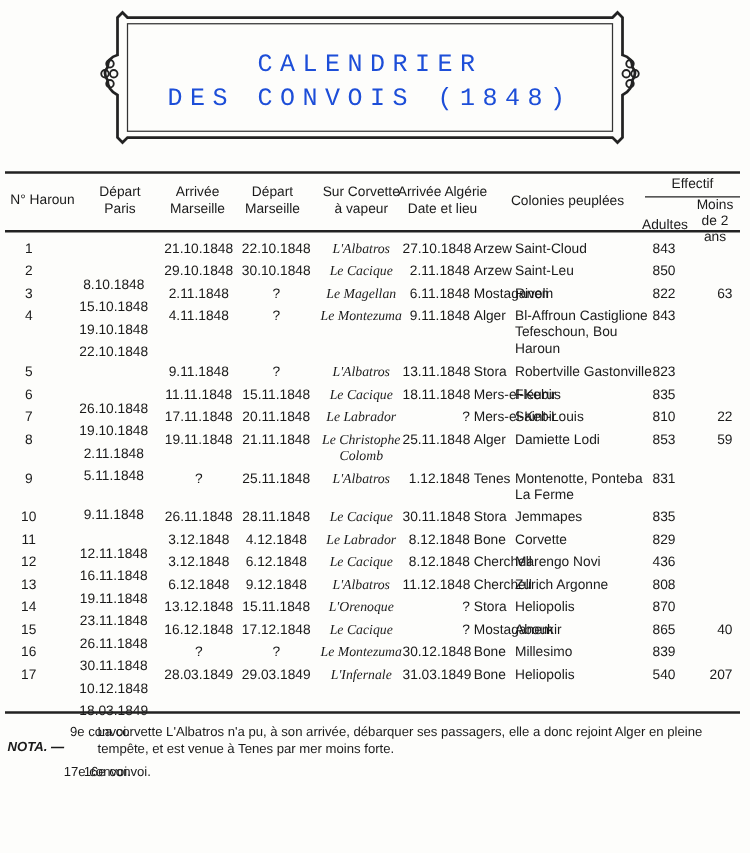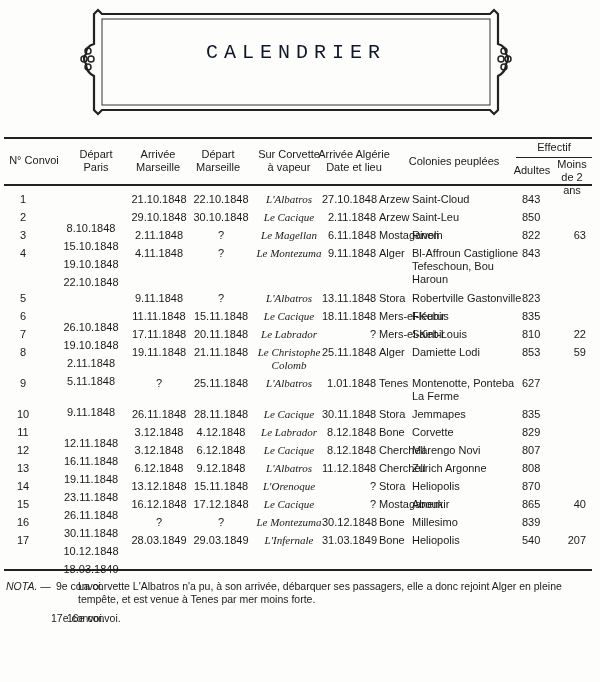--- a/index.html
+++ b/index.html
@@ -7,40 +7,40 @@
     width: 600px; height: 682px; background: #fdfdfb; position: relative;
     font-family: "Liberation Serif", serif; color: #1a1a1a; overflow: hidden;
   }
   .title-frame {
     position: absolute; left: 78px; top: 6px; width: 436px; height: 112px;
   }
   .title-frame svg { position: absolute; left: 0; top: 0; }
   .title-text {
     position: absolute; left: 0; right: 0; top: 33px; text-align: center;
     font-family: "Liberation Mono", monospace; font-size: 20px; letter-spacing: 6px; line-height: 27px;
-    color: #0f172a;
+    color: #1d4ed8;
   }
   .table-wrap { position: absolute; left: 4px; top: 137px; width: 588px; }
   .rule { position: absolute; left: 0; height: 2px; background: #222; }
   .hdr { position: absolute; font-size: 11px; line-height: 13px; text-align: center; font-family: "Liberation Sans", sans-serif; font-stretch: condensed; }
   .row { position: absolute; left: 0; width: 588px; font-size: 11px; line-height: 13px; font-family: "Liberation Sans", sans-serif; }
   .cell { position: absolute; top: 0; white-space: nowrap; }
   .c-num { left: 4px; width: 30px; text-align: center; }
   .c-dp { left: 53px; width: 68px; text-align: center; margin-top: 29px; }
   .c-am { left: 122px; width: 66px; text-align: center; }
   .c-dm { left: 184px; width: 66px; text-align: center; }
   .c-ship { left: 245px; width: 80px; text-align: center; font-style: italic; font-family: "Liberation Serif", serif; white-space: normal; line-height: 13px; }
   .c-aa { left: 318px; width: 54px; text-align: right; }
   .c-al { left: 375px; width: 70px; text-align: left; }
   .c-col { left: 408px; width: 110px; text-align: left; white-space: normal; }
   .c-ad { left: 518px; width: 28px; text-align: left; }
   .c-mo { left: 552px; width: 30px; text-align: right; }
   .notes { position: absolute; left: 6px; top: 580px; width: 590px; font-size: 10.5px; line-height: 13px; font-family: "Liberation Sans", sans-serif; }
   .note { position: relative; margin-bottom: 6px; }
-  .note-lbl { position: absolute; left: 0; top: 0; font-style: italic; }
+  .note-lbl { position: absolute; left: 0; top: 12px; font-style: italic; font-weight: bold; }
   .note-key { position: absolute; top: 0; }
   .note-body { margin-left: 72px; }
 </style>
 </head>
 <body>
 
 <div class="title-frame">
   <svg width="436" height="112" viewBox="0 0 436 112">
     <path d="M16 8 L20 4 L24 8 L412 8 L416 4 L420 8 L420 38 Q428 40 428 48 Q432 52 428 58 Q428 66 420 70 L420 104 L416 108 L412 104 L24 104 L20 108 L16 104 L16 70 Q8 66 8 58 Q4 52 8 48 Q8 40 16 38 Z" fill="none" stroke="#222" stroke-width="2.2"></path>
     <rect x="24" y="13" width="388" height="86" fill="none" stroke="#333" stroke-width="1"></rect>
@@ -48,27 +48,28 @@
     <circle cx="13" cy="53" r="3" fill="none" stroke="#222" stroke-width="1.5"></circle>
     <circle cx="10" cy="45" r="3" fill="none" stroke="#222" stroke-width="1.5"></circle>
     <circle cx="10" cy="61" r="3" fill="none" stroke="#222" stroke-width="1.5"></circle>
     <circle cx="430" cy="53" r="3" fill="none" stroke="#222" stroke-width="1.5"></circle>
     <circle cx="423" cy="53" r="3" fill="none" stroke="#222" stroke-width="1.5"></circle>
     <circle cx="426" cy="45" r="3" fill="none" stroke="#222" stroke-width="1.5"></circle>
     <circle cx="426" cy="61" r="3" fill="none" stroke="#222" stroke-width="1.5"></circle>
   </svg>
   <div class="title-text">
     <div>CALENDRIER</div>
+    <div>DES CONVOIS (1848)</div>
   </div>
 </div>
 
 <div class="table-wrap">
   <div class="rule" style="top:0; width:588px;"></div>
 
-  <div class="hdr" style="left:2px; top:17px; width:56px;">N° Convoi</div>
+  <div class="hdr" style="left:2px; top:17px; width:56px;">N° Haroun</div>
   <div class="hdr" style="left:64px; top:11px; width:56px;">
     <div>Départ</div>
     <div>Paris</div>
   </div>
   <div class="hdr" style="left:124px; top:11px; width:60px;">
     <div>Arrivée</div>
     <div>Marseille</div>
   </div>
   <div class="hdr" style="left:184px; top:11px; width:60px;">
     <div>Départ</div>
@@ -78,21 +79,21 @@
     <div>Sur Corvette</div>
     <div>à vapeur</div>
   </div>
   <div class="hdr" style="left:310px; top:11px; width:80px;">
     <div>Arrivée Algérie</div>
     <div>Date et lieu</div>
   </div>
   <div class="hdr" style="left:400px; top:18px; width:100px;">Colonies peuplées</div>
   <div class="hdr" style="left:512px; top:4px; width:76px;">Effectif</div>
   <div class="rule" style="left:512px; top:20px; width:76px; height:1px;"></div>
-  <div class="hdr" style="left:508px; top:27px; width:40px;">Adultes</div>
+  <div class="hdr" style="left:508px; top:37px; width:40px;">Adultes</div>
   <div class="hdr" style="left:548px; top:21px; width:40px;">
     <div>Moins</div>
     <div>de 2 ans</div>
   </div>
   <div class="rule" style="top:47px; width:588px;"></div>
 
   <div id="rows">
       <div class="row" style="top: 56px;">
         <div class="cell c-num">1</div>
         <div class="cell c-dp">8.10.1848</div>
@@ -188,24 +189,24 @@
         <div class="cell c-col">Damiette Lodi</div>
         <div class="cell c-ad">853</div>
         <div class="cell c-mo">59</div>
       </div>
       <div class="row" style="top: 240px;">
         <div class="cell c-num">9</div>
         <div class="cell c-dp">9.11.1848</div>
         <div class="cell c-am">?</div>
         <div class="cell c-dm">25.11.1848</div>
         <div class="cell c-ship">L'Albatros</div>
-        <div class="cell c-aa">1.01.1848</div>
+        <div class="cell c-aa">1.12.1848</div>
         <div class="cell c-al">Tenes</div>
         <div class="cell c-col">Montenotte, Ponteba La Ferme</div>
-        <div class="cell c-ad">627</div>
+        <div class="cell c-ad">831</div>
         <div class="cell c-mo"></div>
       </div>
       <div class="row" style="top: 271px;">
         <div class="cell c-num">10</div>
         <div class="cell c-dp">12.11.1848</div>
         <div class="cell c-am">26.11.1848</div>
         <div class="cell c-dm">28.11.1848</div>
         <div class="cell c-ship">Le Cacique</div>
         <div class="cell c-aa">30.11.1848</div>
         <div class="cell c-al">Stora</div>
@@ -227,21 +228,21 @@
       </div>
       <div class="row" style="top: 307px;">
         <div class="cell c-num">12</div>
         <div class="cell c-dp">19.11.1848</div>
         <div class="cell c-am">3.12.1848</div>
         <div class="cell c-dm">6.12.1848</div>
         <div class="cell c-ship">Le Cacique</div>
         <div class="cell c-aa">8.12.1848</div>
         <div class="cell c-al">Cherchell</div>
         <div class="cell c-col">Marengo Novi</div>
-        <div class="cell c-ad">807</div>
+        <div class="cell c-ad">436</div>
         <div class="cell c-mo"></div>
       </div>
       <div class="row" style="top: 325px;">
         <div class="cell c-num">13</div>
         <div class="cell c-dp">23.11.1848</div>
         <div class="cell c-am">6.12.1848</div>
         <div class="cell c-dm">9.12.1848</div>
         <div class="cell c-ship">L'Albatros</div>
         <div class="cell c-aa">11.12.1848</div>
         <div class="cell c-al">Cherchell</div>

